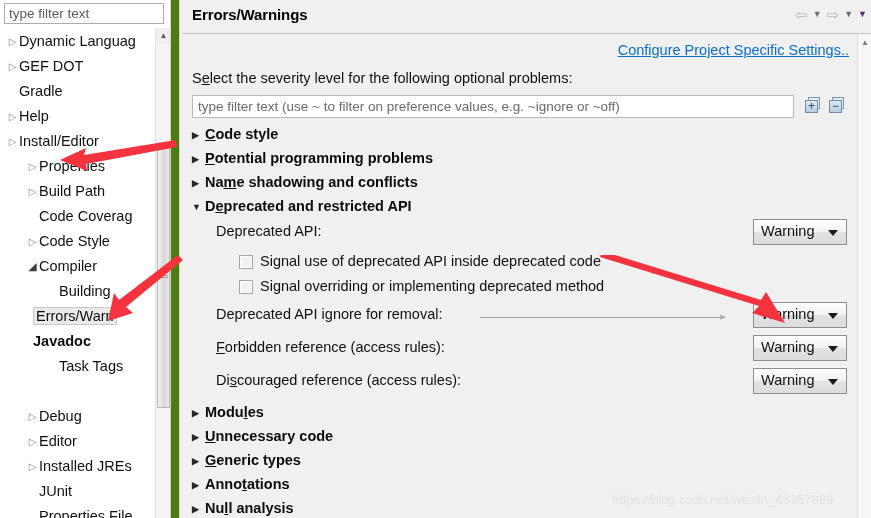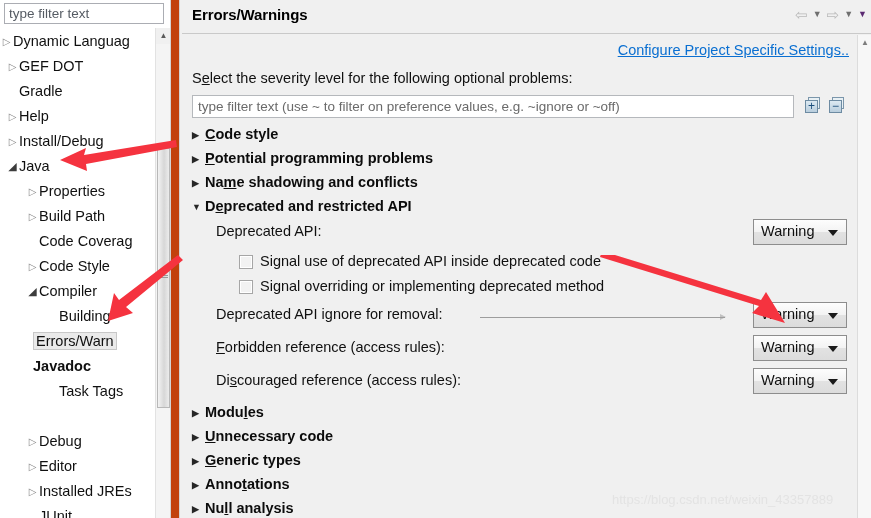--- a/index.html
+++ b/index.html
@@ -6,21 +6,21 @@
   html, body {
     margin: 0; padding: 0;
     width: 871px; height: 518px;
     overflow: hidden;
     background: #f0f0f0;
     font-family: "Liberation Sans", sans-serif;
   }
   #app {
     position: relative;
     width: 871px; height: 518px;
-    background: #c2410c;
+    background: #4d7c0f;
   }
 
   
   #sidebar {
     position: absolute; left: 0; top: 0;
     width: 170px; height: 518px;
     background: #ffffff;
     overflow: hidden;
   }
   #tree-filter {
@@ -319,26 +319,25 @@
   }
 </style>
 </head>
 <body>
 
 <div id="app">
 
   <div id="sidebar">
     <div id="tree-filter">type filter text</div>
     <div id="tree">
-        <div class="tree-row" style=""><span class="twisty" style="font-size: 10px;">▷</span><span class="tlabel">Dynamic Languag</span></div>
+        <div class="tree-row" style="padding-left: 6px;"><span class="twisty" style="font-size: 10px;">▷</span><span class="tlabel">Dynamic Languag</span></div>
         <div class="tree-row" style="padding-left: 6px;"><span class="twisty" style="font-size: 10px;">▷</span><span class="tlabel">GEF DOT</span></div>
         <div class="tree-row" style="padding-left: 6px;"><span class="twisty">&nbsp;</span><span class="tlabel">Gradle</span></div>
         <div class="tree-row" style="padding-left: 6px;"><span class="twisty" style="font-size: 10px;">▷</span><span class="tlabel">Help</span></div>
-        <div class="tree-row" style="padding-left: 6px;"><span class="twisty" style="font-size: 10px;">▷</span><span class="tlabel">Install/Debug</span></div>
-        <div class="tree-row" style="padding-left: 6px;"><span class="twisty open" style="font-size: 11px;">◢</span><span class="tlabel">Java</span></div>
+        <div class="tree-row" style="padding-left: 6px;"><span class="twisty" style="font-size: 10px;">▷</span><span class="tlabel">Install/Editor</span></div>
         <div class="tree-row" style="padding-left: 26px;"><span class="twisty" style="font-size: 10px;">▷</span><span class="tlabel">Properties</span></div>
         <div class="tree-row" style="padding-left: 26px;"><span class="twisty" style="font-size: 10px;">▷</span><span class="tlabel">Build Path</span></div>
         <div class="tree-row" style="padding-left: 26px;"><span class="twisty">&nbsp;</span><span class="tlabel">Code Coverag</span></div>
         <div class="tree-row" style="padding-left: 26px;"><span class="twisty" style="font-size: 10px;">▷</span><span class="tlabel">Code Style</span></div>
         <div class="tree-row" style="padding-left: 26px;"><span class="twisty open" style="font-size: 11px;">◢</span><span class="tlabel">Compiler</span></div>
         <div class="tree-row" style="padding-left: 46px;"><span class="twisty">&nbsp;</span><span class="tlabel">Building</span></div>
         <div class="tree-row selected" style="padding-left: 22px;"><span class="twisty">&nbsp;</span><span class="tlabel">Errors/Warn</span></div>
         <div class="tree-row" style="padding-left: 20px; font-weight: bold;"><span class="twisty">&nbsp;</span><span class="tlabel">Javadoc</span></div>
         <div class="tree-row" style="padding-left: 46px;"><span class="twisty">&nbsp;</span><span class="tlabel">Task Tags</span></div>
         <div class="tree-row" style="padding-left: 26px; margin-top: 25px;"><span class="twisty" style="font-size: 10px;">▷</span><span class="tlabel">Debug</span></div>

